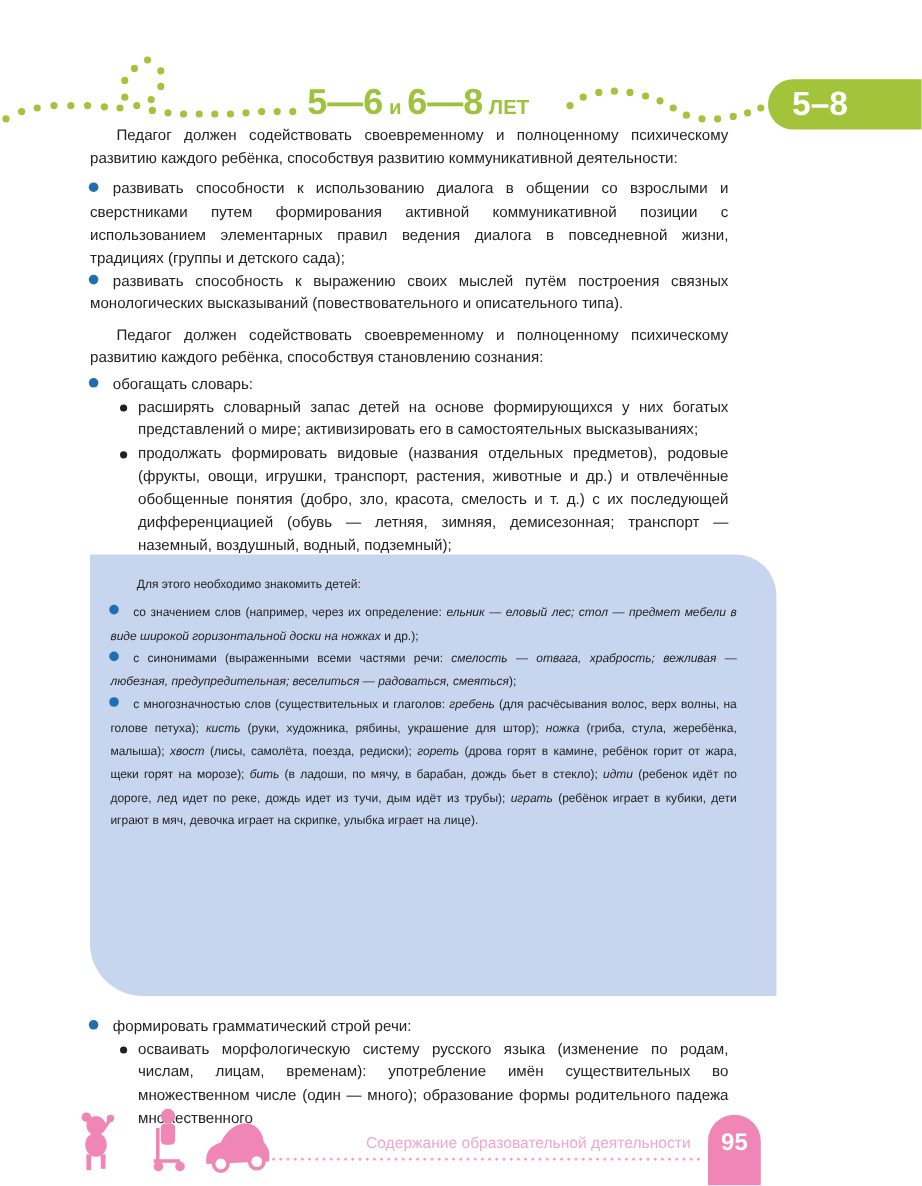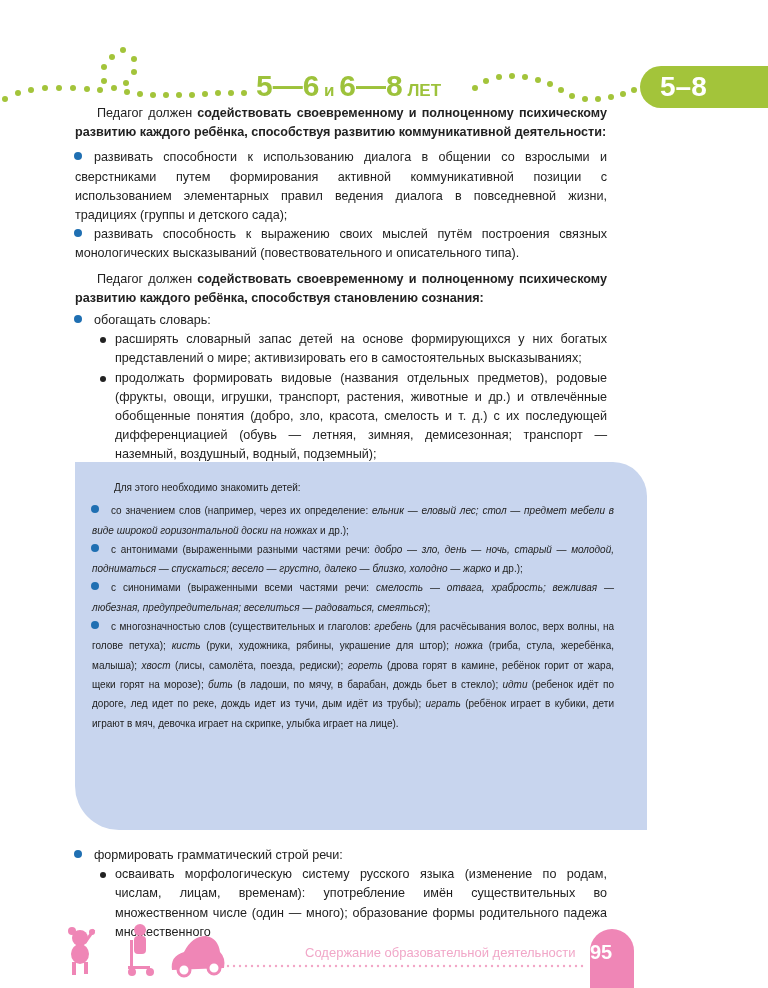--- a/index.html
+++ b/index.html
@@ -18,21 +18,21 @@
     position: absolute; left: 640px; top: 66px; width: 140px; height: 42px; background: #a3c43a;
     border-radius: 22px 0 0 22px; color: #fff; font-weight: bold; font-size: 28px;
     line-height: 42px; padding-left: 20px; box-sizing: border-box;
   }
   .content {
     position: absolute; left: 75px; top: 104px; width: 532px;
     font-size: 12.6px; line-height: 19.2px; text-align: justify;
   }
   p { margin: 0; }
   .indent { text-indent: 22px; }
-  .b { font-weight: bold; }
+  .b { font-weight: normal; }
   .i { font-style: italic; }
   .bul { position: relative; padding-left: 0; }
   .bul::before {
     content: ""; display: inline-block; width: 8px; height: 8px; border-radius: 50%;
     background: #1f6fb2; margin-right: 12px; margin-left: -1px; vertical-align: 1px;
   }
   .sub { position: relative; padding-left: 15px; margin-left: 25px; }
   .sub::before {
     content: ""; position: absolute; left: 0; top: 7px; width: 6px; height: 6px; border-radius: 50%;
     background: #222;
@@ -46,21 +46,21 @@
     position: absolute; left: 92px; top: 478px; width: 522px;
     font-size: 10px; line-height: 19.3px; text-align: justify;
   }
   .after { position: absolute; left: 75px; top: 846px; width: 532px; font-size: 12.6px; line-height: 19.2px; text-align: justify; }
   .footer-dots { position: absolute; left: 0; top: 900px; }
   .footer-text {
     position: absolute; left: 305px; top: 945px; font-size: 13px; color: #f1a7c8; white-space: nowrap; text-align: right;
   }
   .page-num {
     position: absolute; left: 590px; top: 929px; width: 44px; height: 59px; background: #ef86b6;
-    border-radius: 22px 22px 0 0; color: #fff; font-weight: bold; font-size: 20px; text-align: left;
+    border-radius: 22px 22px 0 0; color: #fff; font-weight: bold; font-size: 20px; text-align: center;
     line-height: 46px;
   }
 </style>
 </head>
 <body>
 
 <div class="header">
   <svg class="dots-svg" width="768" height="110">
     <g fill="#a3c43a">
       <circle cx="5" cy="99" r="3"></circle>
@@ -123,21 +123,20 @@
   <p class="sub">расширять словарный запас детей на основе формирующихся у них богатых представлений о мире; активизировать его в самостоятельных высказываниях;</p>
   <p class="sub">продолжать формировать видовые (названия отдельных предметов), родовые (фрукты, овощи, игрушки, транспорт, растения, животные и др.) и отвлечённые обобщенные понятия (добро, зло, красота, смелость и т. д.) с их последующей дифференциацией (обувь — летняя, зимняя, демисезонная; транспорт — наземный, воздушный, водный, подземный);</p>
   <p class="sub">развивать смысловую сторону речи.</p>
 </div>
 
 <div class="box"></div>
 <div class="boxtext">
   <p class="indent">Для этого необходимо знакомить детей:</p>
   <div class="gap" style="height:4px"></div>
   <p class="bul"><span>со значением слов (например, через их определение: </span><span class="i">ельник — еловый лес; стол — предмет мебели в виде широкой горизонтальной доски на ножках</span><span> и др.);</span></p>
-  <p class="bul"><span>с антонимами (выраженными разными частями речи: </span><span class="i">добро — зло, день — ночь, старый — молодой, подниматься — спускаться; весело — грустно, далеко — близко, холодно — жарко</span><span> и др.);</span></p>
   <p class="bul"><span>с синонимами (выраженными всеми частями речи: </span><span class="i">смелость — отвага, храбрость; вежливая — любезная, предупредительная; веселиться — радоваться, смеяться</span><span>);</span></p>
   <p class="bul"><span>с многозначностью слов (существительных и глаголов: </span><span class="i">гребень</span><span> (для расчёсывания волос, верх волны, на голове петуха); </span><span class="i">кисть</span><span> (руки, художника, рябины, украшение для штор); </span><span class="i">ножка</span><span> (гриба, стула, жеребёнка, малыша); </span><span class="i">хвост</span><span> (лисы, самолёта, поезда, редиски); </span><span class="i">гореть</span><span> (дрова горят в камине, ребёнок горит от жара, щеки горят на морозе); </span><span class="i">бить</span><span> (в ладоши, по мячу, в барабан, дождь бьет в стекло); </span><span class="i">идти</span><span> (ребенок идёт по дороге, лед идет по реке, дождь идет из тучи, дым идёт из трубы); </span><span class="i">играть</span><span> (ребёнок играет в кубики, дети играют в мяч, девочка играет на скрипке, улыбка играет на лице).</span></p>
   <div class="gap" style="height:8px"></div>
 </div>
 
 <div class="after">
   <p class="bul">формировать грамматический строй речи:</p>
   <p class="sub">осваивать морфологическую систему русского языка (изменение по родам, числам, лицам, временам): употребление имён существительных во множественном числе (один — много); образование формы родительного падежа множественного</p>
 </div>
 

